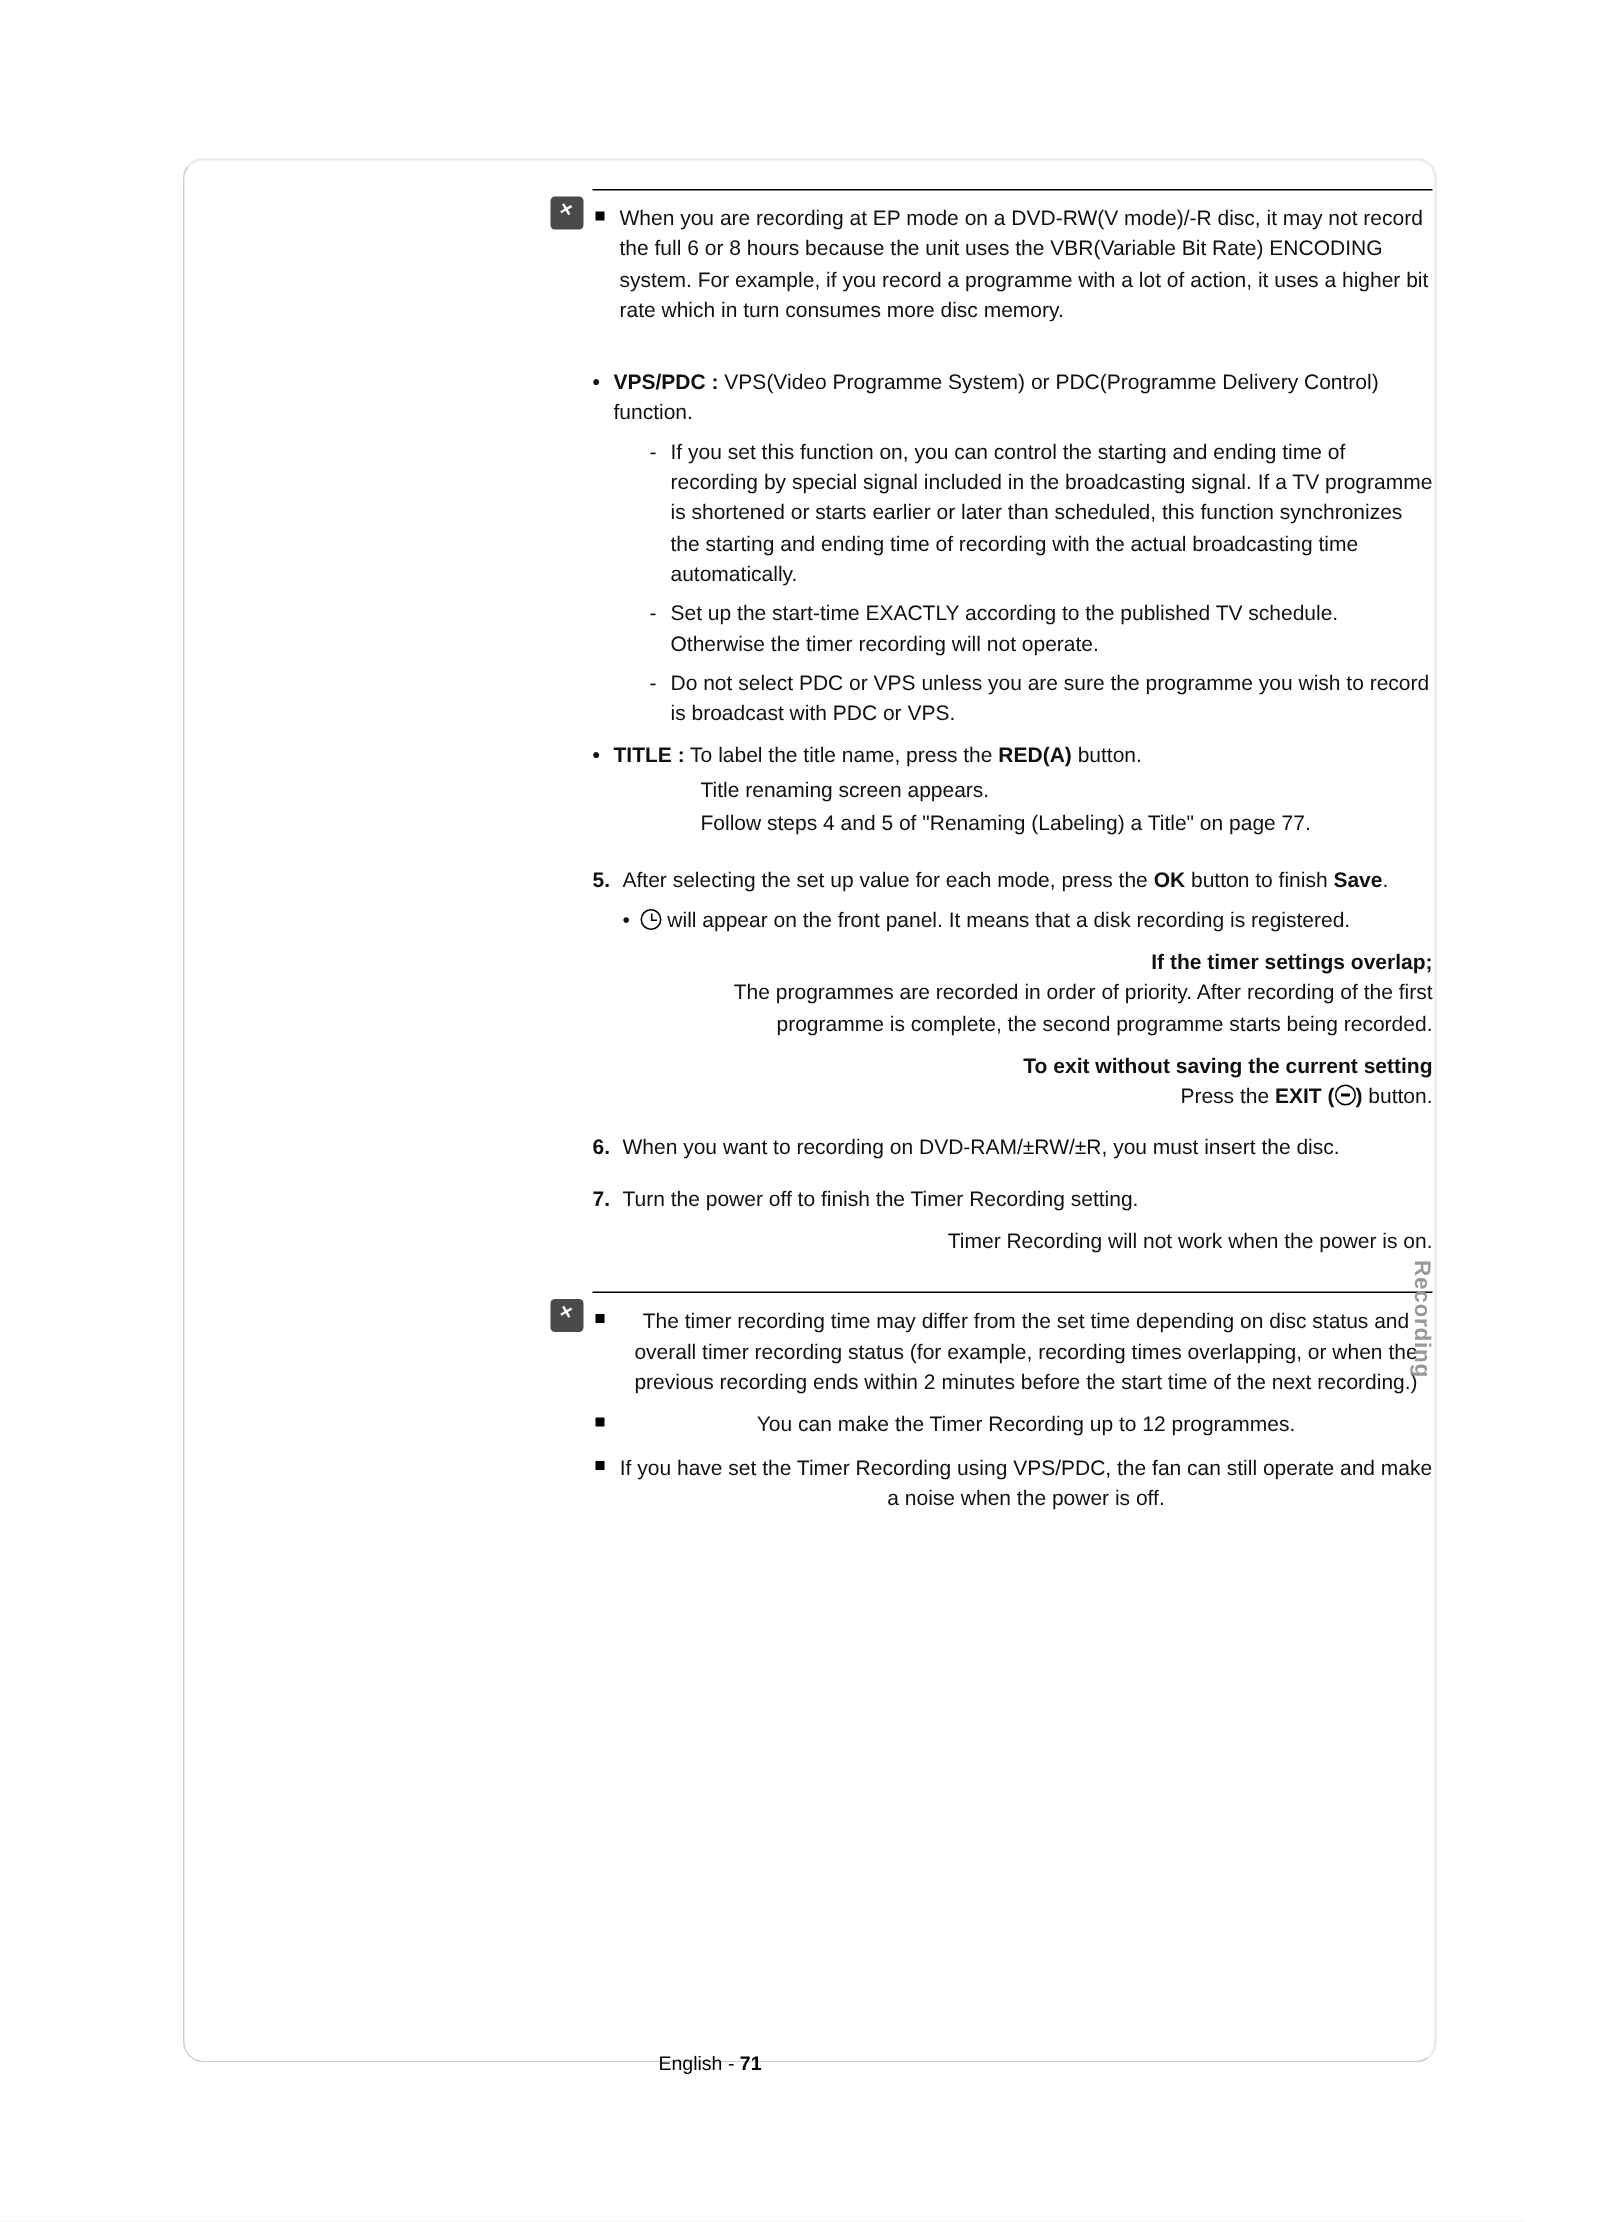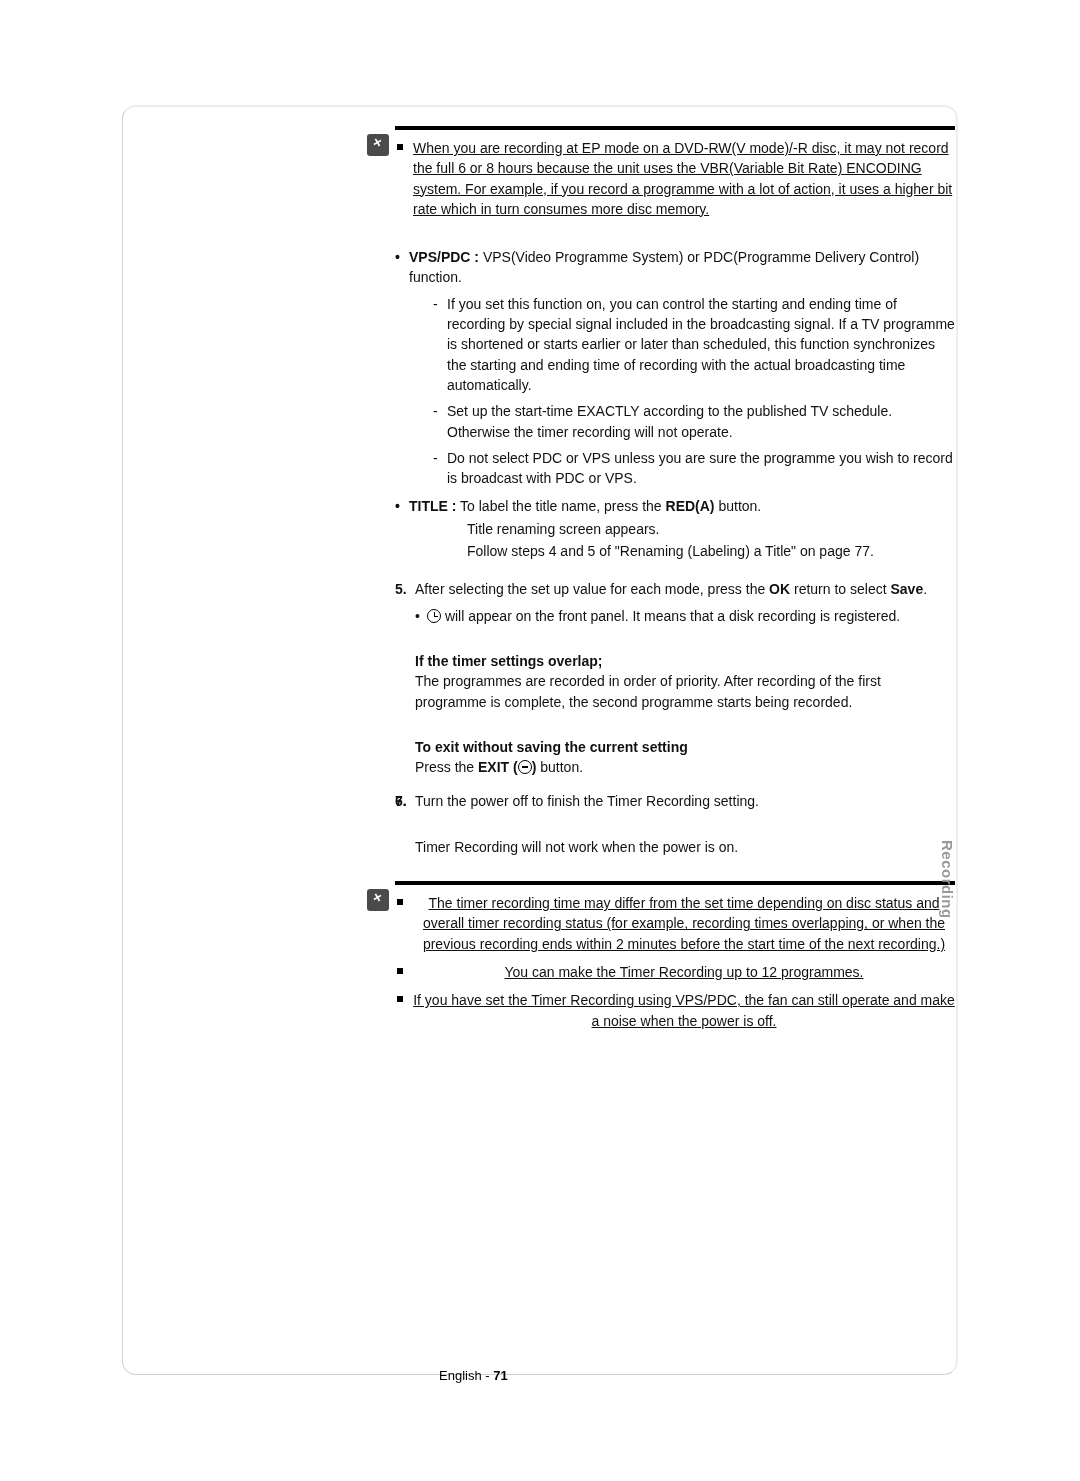--- a/index.html
+++ b/index.html
@@ -26,25 +26,24 @@
     border-right: 2px solid #ededed;
   }
   .content {
     position: absolute;
     left: 395px;
     top: 126px;
     width: 560px;
     color: #111;
   }
   .note-box {
-    border-top: 4px solid #000000;
+    border-top: 1px solid #000000;
     margin-bottom: 28px;
     position: relative;
     padding-top: 8px;
-    text-decoration: underline;
   }
   .note-icon {
     position: absolute;
     left: -28px;
     top: 4px;
     width: 22px;
     height: 22px;
     background: #4a4a4a;
     border-radius: 3px;
     display: flex;
@@ -111,21 +110,21 @@
     padding-left: 12px;
     position: relative;
     margin-top: 6px;
   }
   .inner-bullet::before {
     content: "•";
     position: absolute;
     left: 0;
     top: 0;
   }
-  .para { margin-top: 25px; }
+  .para { margin-top: 8px; text-align: right; }
   b { font-weight: bold; }
   .side-tab {
     position: absolute;
     right: 122px;
     top: 840px;
     width: 22px;
     writing-mode: vertical-rl;
     text-orientation: mixed;
     color: #999;
     font-weight: bold;
@@ -209,35 +208,36 @@
     <li class="bullet-item">
       <b>TITLE :</b><span> To label the title name, press the </span><b>RED(A)</b><span> button.</span>
       <div class="title-sub">Title renaming screen appears.</div>
       <div class="title-sub">Follow steps 4 and 5 of "Renaming (Labeling) a Title" on page 77.</div>
     </li>
   </ul>
 
   <ol class="num-list">
     <li>
       <span class="num">5.</span>
-      <span>After selecting the set up value for each mode, press the </span><b>OK</b><span> return to select </span><b>Save</b><span>.</span>
+      <span>After selecting the set up value for each mode, press the </span><b>OK</b><span> button to finish </span><b>Save</b><span>.</span>
       <div class="inner-bullet">
         <span class="clock-icon"></span><span> will appear on the front panel. It means that a disk recording is registered.</span>
       </div>
       <div class="para">
         <b>If the timer settings overlap;</b><br>
         <span>The programmes are recorded in order of priority. After recording of the first programme is complete, the second programme starts being recorded.</span>
       </div>
       <div class="para">
         <b>To exit without saving the current setting</b><br>
         <span>Press the </span><b>EXIT (</b><span class="exit-icon"></span><b>)</b><span> button.</span>
       </div>
     </li>
     <li>
       <span class="num">6.</span>
+      <span>When you want to recording on DVD-RAM/±RW/±R, you must insert the disc.</span>
     </li>
     <li>
       <span class="num">7.</span>
       <span>Turn the power off to finish the Timer Recording setting.</span>
       <div class="para">Timer Recording will not work when the power is on.</div>
     </li>
   </ol>
 
   <div class="note-box second">
     <div class="note-icon">

